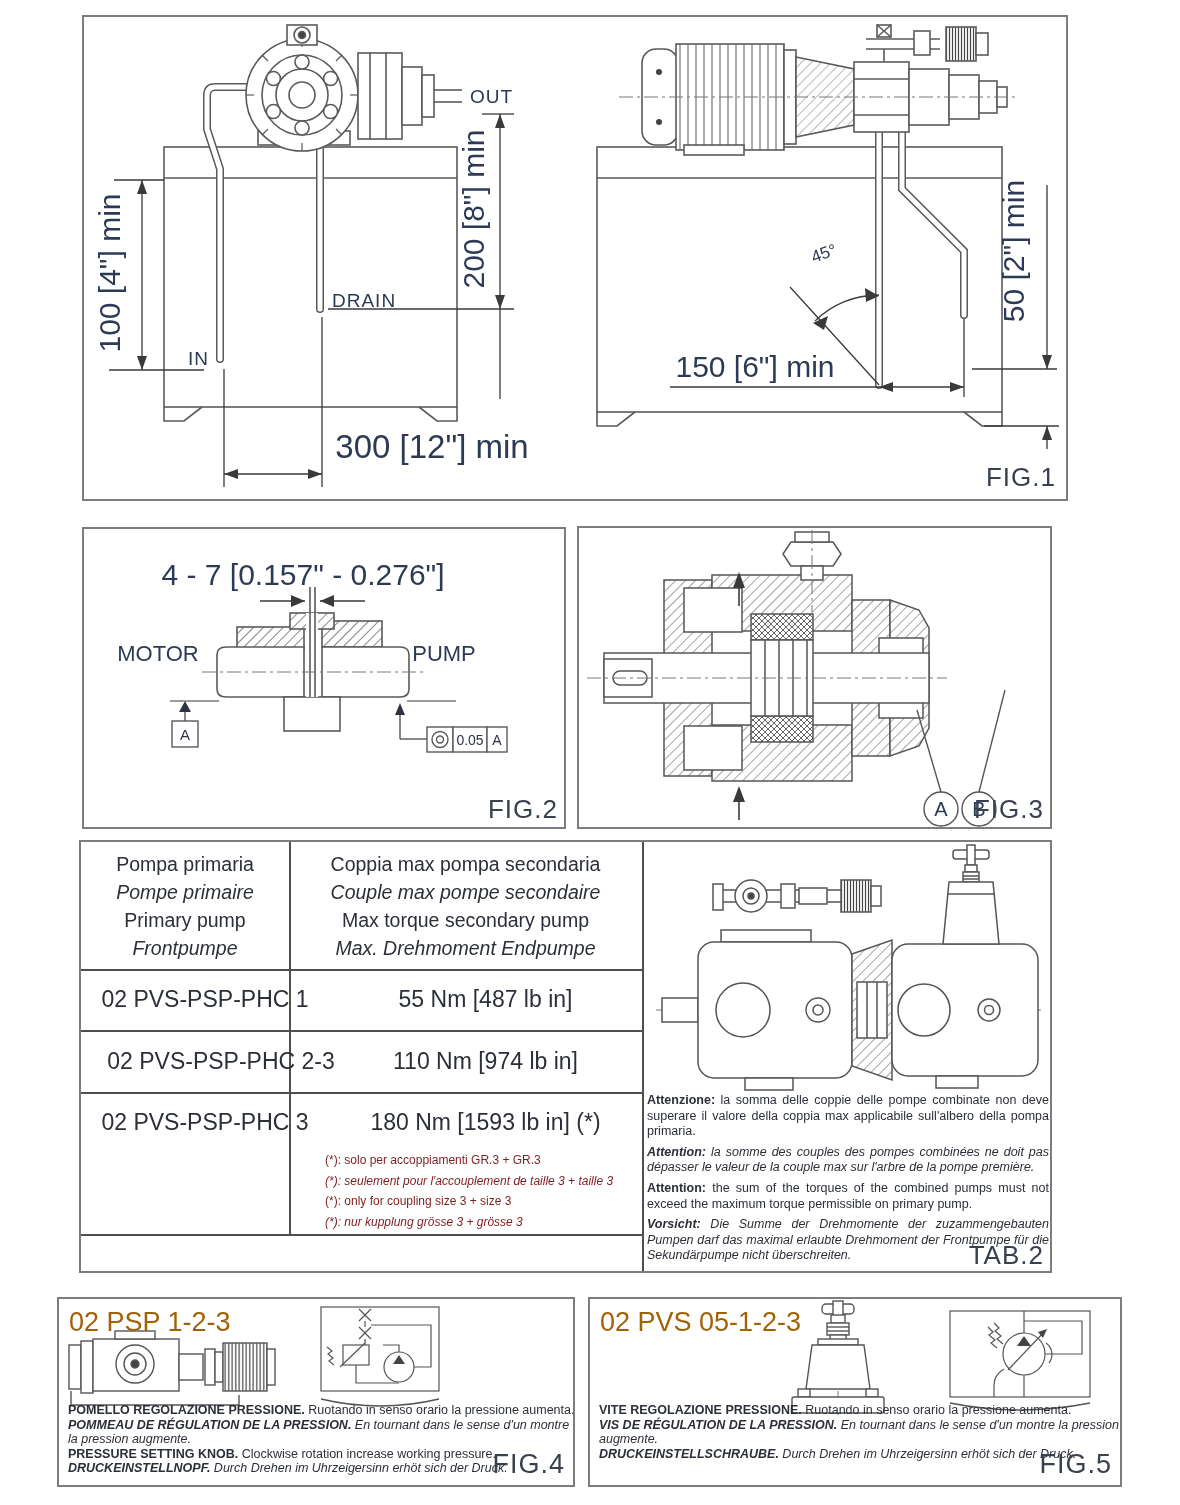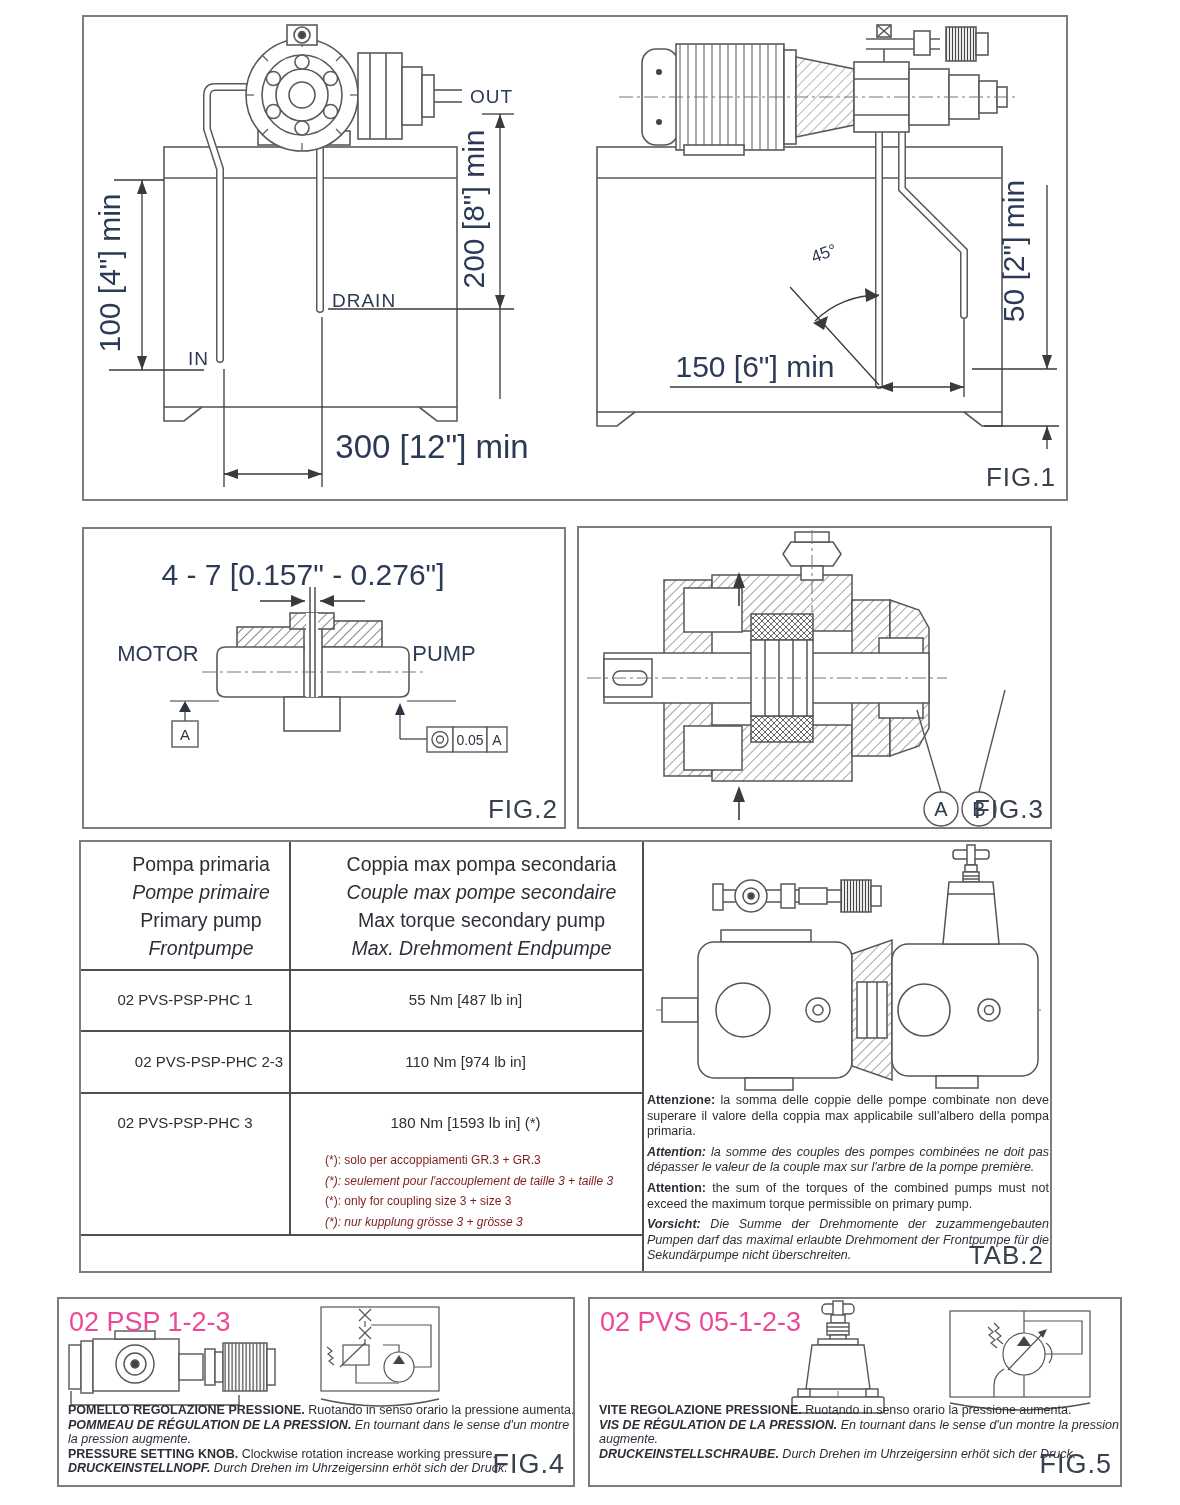--- a/index.html
+++ b/index.html
@@ -7,29 +7,29 @@
         font-family:"Liberation Sans",sans-serif;color:#2e3542;overflow:hidden;}
   .panel{position:absolute;border:2px solid #7d7d7d;background:#fff;box-sizing:border-box;}
   .panel > svg{position:absolute;left:0;top:0;}
   .lbl{position:absolute;white-space:nowrap;}
   .ctr{transform:translate(-50%,-50%);}
   .rot{transform:translate(-50%,-50%) rotate(-90deg);}
   .fig-label{font-size:26px;color:#39414f;letter-spacing:1px;}
   .dim{font-size:30px;color:#2c3a55;}
   .port{font-size:19px;color:#2c3a55;letter-spacing:1px;}
   .ang{font-size:17px;color:#2c3a55;transform:translate(-50%,-50%) rotate(-20deg);}
-  .title{font-size:27px;color:#ec4899;}
+  .title{font-size:27px;color:#a16207;}
   .gdt{display:flex;align-items:center;justify-content:center;font-size:15px;color:#2e3542;}
   
   .hl{position:absolute;height:2px;background:#4f4f4f;}
   .vl{position:absolute;width:2px;background:#4f4f4f;}
   .thc{position:absolute;display:flex;flex-direction:column;justify-content:center;align-items:center;
-       text-align:center;font-size:19.5px;line-height:28px;color:#2b2f37;margin-left:16px;}
+       text-align:center;font-size:19.5px;line-height:28px;color:#2b2f37;}
   .tc{position:absolute;display:flex;align-items:center;justify-content:center;
-      font-size:15px;color:#2b2f37;}
+      font-size:23px;color:#2b2f37;margin-left:20px;}
   .fn{position:absolute;font-size:12px;line-height:20.5px;color:#7f1d1d;white-space:nowrap;}
   .warnbox{position:absolute;}
   .warn{font-size:12.5px;line-height:15.6px;margin:0 0 5px 0;text-align:justify;color:#2b2f37;}
   .warn b{font-weight:bold;}
   .warn.it{font-style:italic;}
   .it{font-style:italic;}
   .ml{position:absolute;font-size:12.5px;line-height:14.6px;white-space:nowrap;color:#2b2f37;}
   .ml b{font-weight:bold;}
 </style>
 </head>
@@ -329,21 +329,21 @@
     </div>
     <div class="thc" style="left:208px;top:0;width:353px;height:127px;">
       <div>Coppia max pompa secondaria</div>
       <div class="it">Couple max pompe secondaire</div>
       <div>Max torque secondary pump</div>
       <div class="it">Max. Drehmoment Endpumpe</div>
     </div>
 
     <div class="tc" style="left:0;top:127px;width:208px;height:61px;">02 PVS-PSP-PHC 1</div>
     <div class="tc" style="left:208px;top:127px;width:353px;height:61px;">55 Nm [487 lb in]</div>
-    <div class="tc" style="left:12px;top:188px;width:232px;height:62px;">02 PVS-PSP-PHC 2-3</div>
+    <div class="tc" style="left:4px;top:188px;width:232px;height:62px;">02 PVS-PSP-PHC 2-3</div>
     <div class="tc" style="left:208px;top:188px;width:353px;height:62px;">110 Nm [974 lb in]</div>
     <div class="tc" style="left:0;top:250px;width:208px;height:60px;">02 PVS-PSP-PHC 3</div>
     <div class="tc" style="left:208px;top:250px;width:353px;height:60px;">180 Nm [1593 lb in] (*)</div>
 
     <div class="fn" style="left:244px;top:308px;">
       <div>(*): solo per accoppiamenti GR.3 + GR.3</div>
       <div class="it">(*): seulement pour l'accouplement de taille 3 + taille 3</div>
       <div>(*): only for coupling size 3 + size 3</div>
       <div class="it">(*): nur kupplung grösse 3 + grösse 3</div>
     </div>

